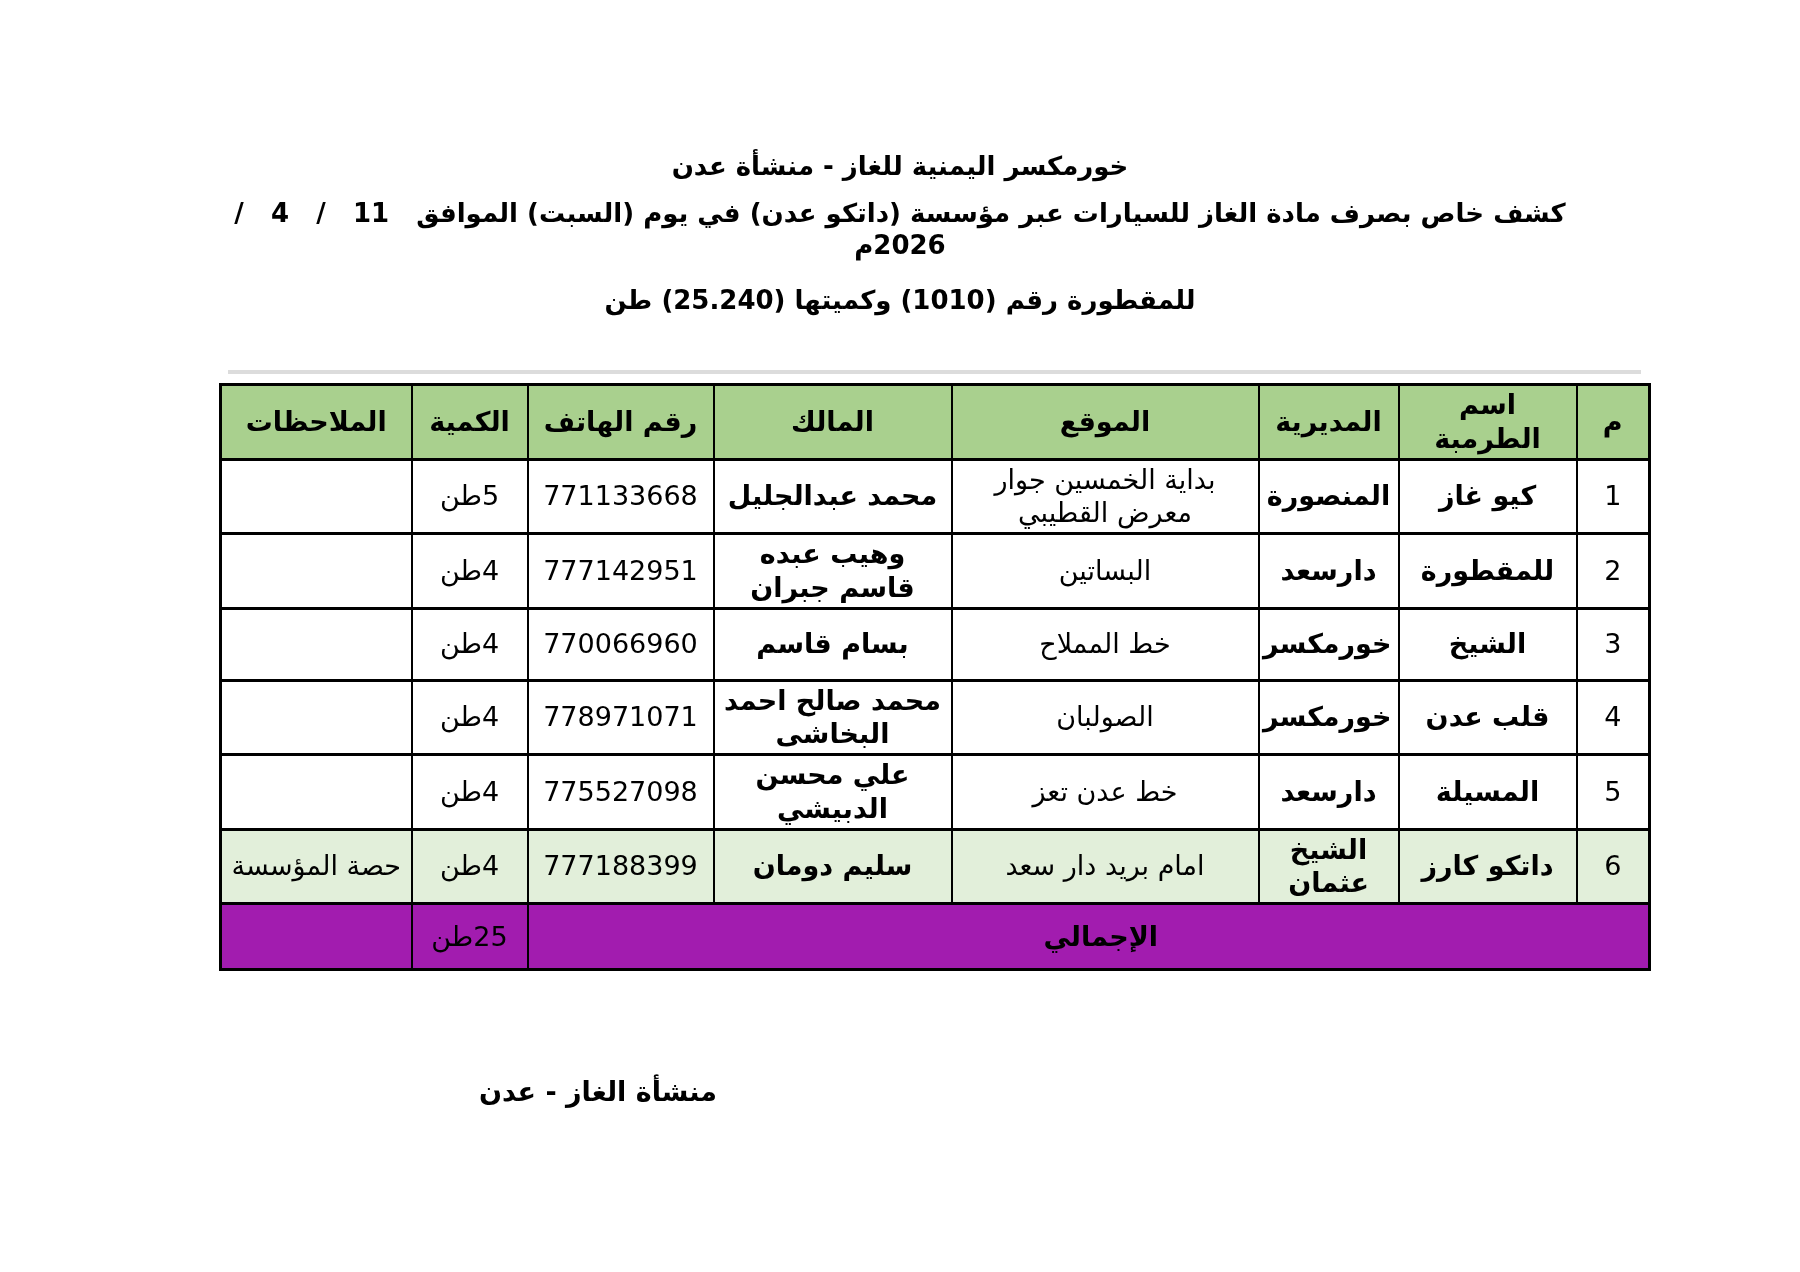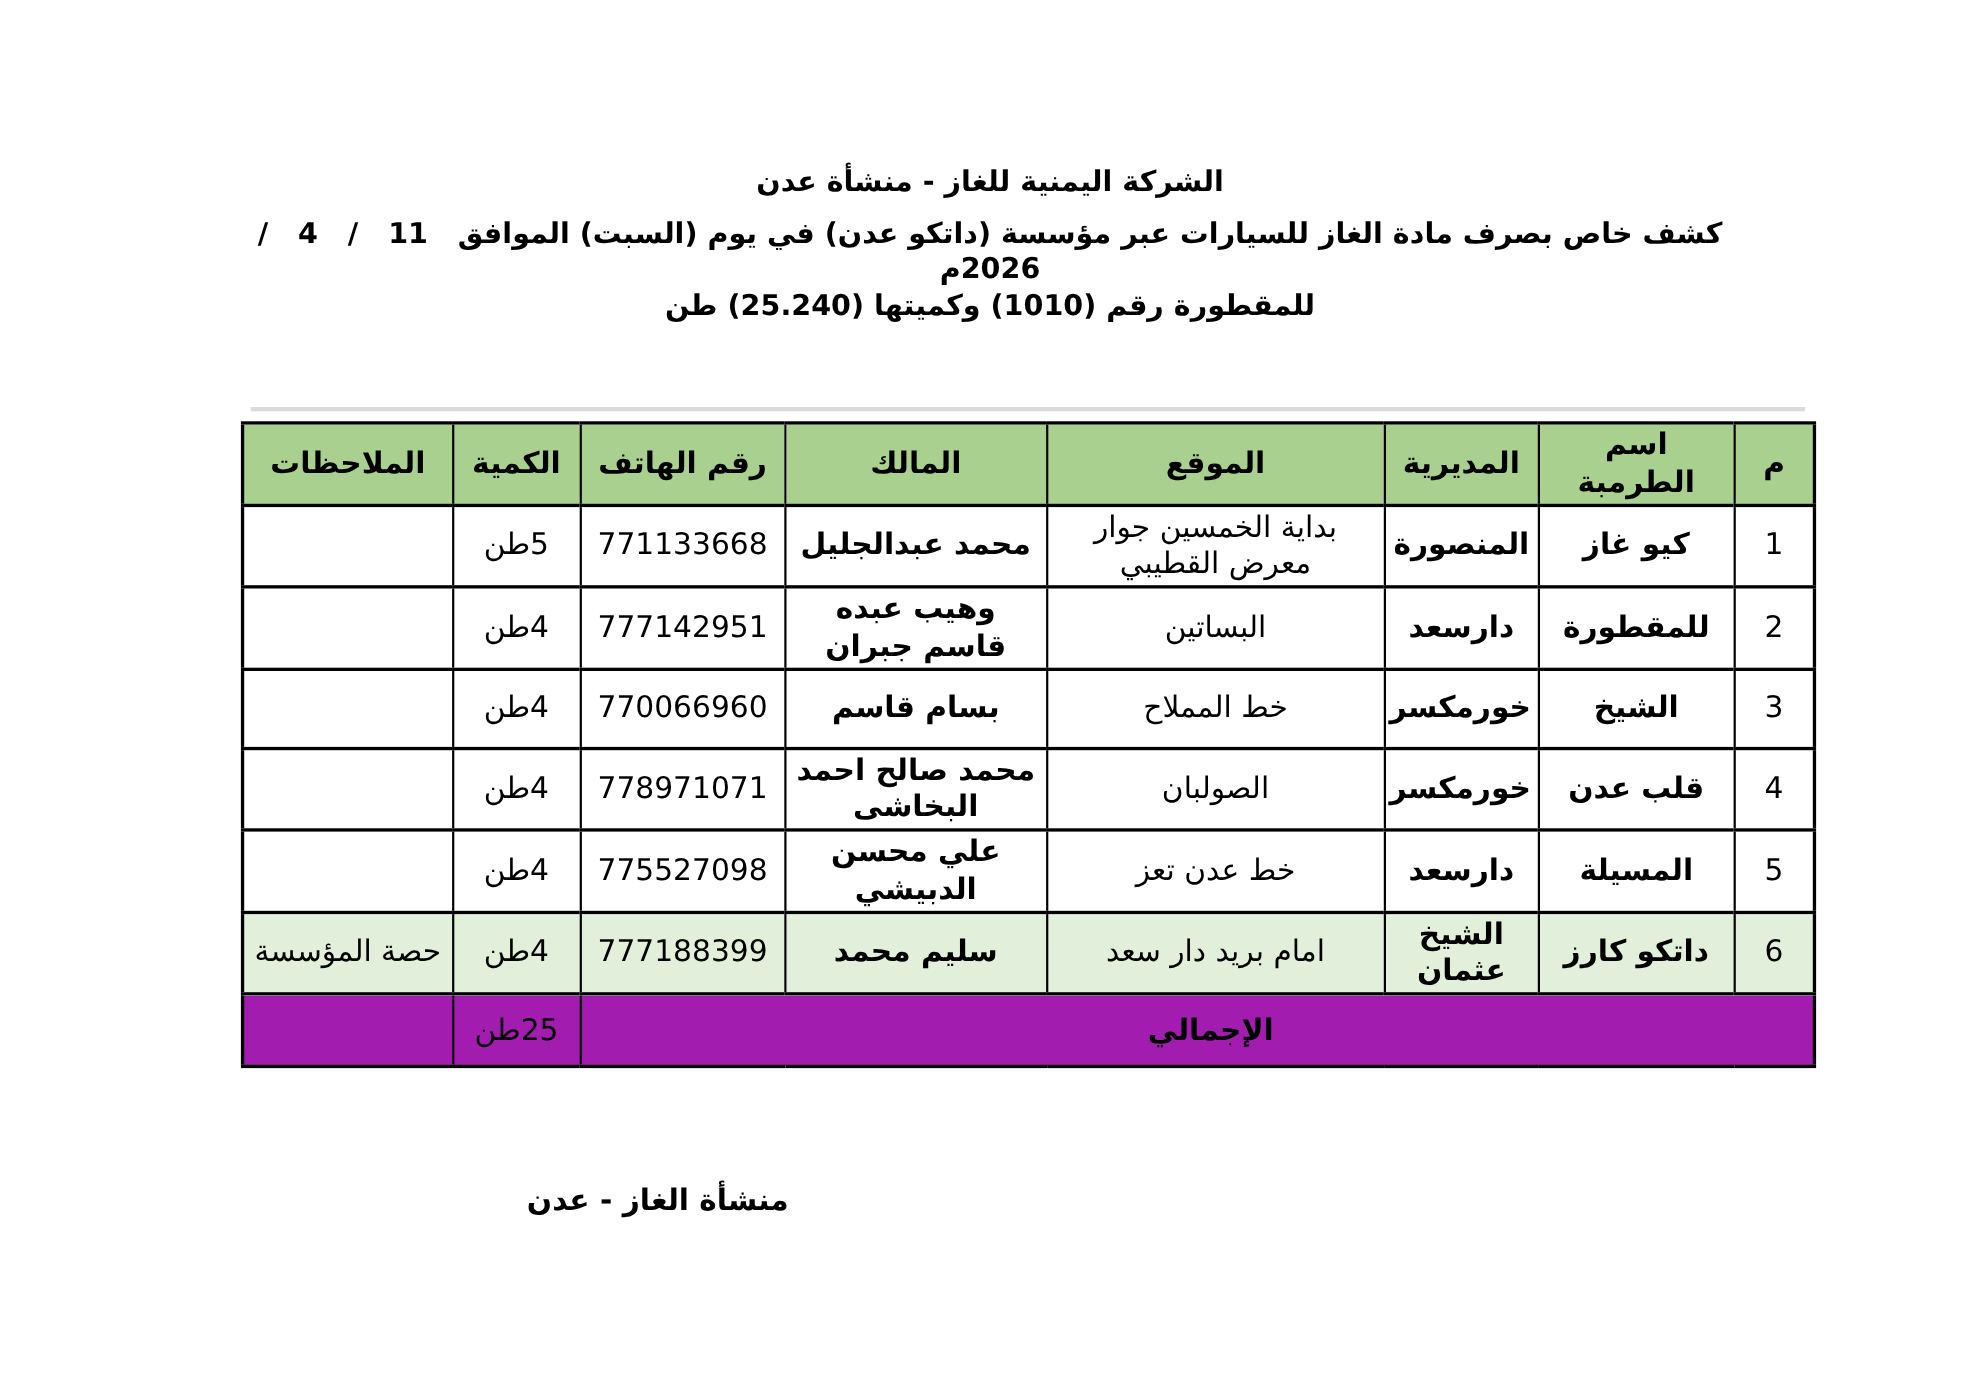--- a/index.html
+++ b/index.html
@@ -18,21 +18,21 @@
   
   .titles {
     position: absolute;
     top: 150px; left: 200px; width: 1400px;
     text-align: center;
     font-weight: bold;
     direction: rtl;
   }
   .title-line { font-size: 26px; line-height: 1.25; white-space: pre-wrap; }
   .title-line.l1 { margin-bottom: 14px; }
-  .title-line.l2 { }
+  .title-line.l2 { margin-bottom: 22px; }
   .title-line.l3 { margin-bottom: 16px; }
   
   .artifact-line {
     position: absolute;
     top: 370px; left: 228px; width: 1413px; height: 4px;
     background: #dcdcdc;
   }
   
   table.dispatch {
     position: absolute;
@@ -76,21 +76,21 @@
     font-weight: bold;
     direction: rtl;
   }
 </style>
 </head>
 <body>
 
 <div class="page">
 
   <div class="titles">
-    <div class="title-line l1">الشركة اليمنية للغاز - منشأة عدن</div>
+    <div class="title-line l1">خورمكسر اليمنية للغاز - منشأة عدن</div>
     <div class="title-line l2">كشف خاص بصرف مادة الغاز للسيارات عبر مؤسسة (داتكو عدن) في يوم (السبت) الموافق   11   /   4   /  2026م</div>
     <div class="title-line l3">للمقطورة رقم (1010) وكميتها (25.240) طن</div>
   </div>
 
   <div class="artifact-line"></div>
 
   <table class="dispatch">
     <colgroup>
       <col style="width:73px">
       <col style="width:178px">
@@ -162,21 +162,21 @@
         <td class="b">علي محسن الدبيشي</td>
         <td>775527098</td>
         <td>4طن</td>
         <td></td>
       </tr>
       <tr class="tint">
         <td>6</td>
         <td class="b">داتكو كارز</td>
         <td class="b">الشيخ عثمان</td>
         <td>امام بريد دار سعد</td>
-        <td class="b">سليم محمد</td>
+        <td class="b">سليم دومان</td>
         <td>777188399</td>
         <td>4طن</td>
         <td>حصة المؤسسة</td>
       </tr>
       <tr class="total">
         <td class="label" colspan="6">الإجمالي</td>
         <td>25طن</td>
         <td></td>
       </tr>
     </tbody>

